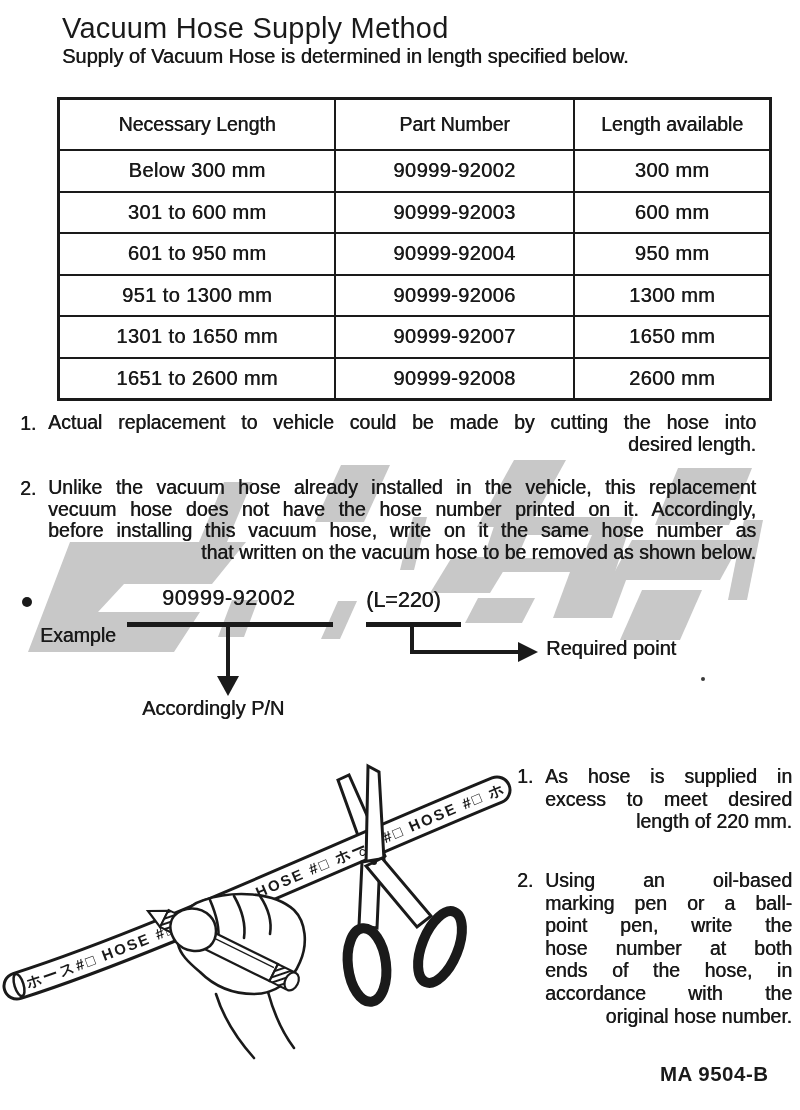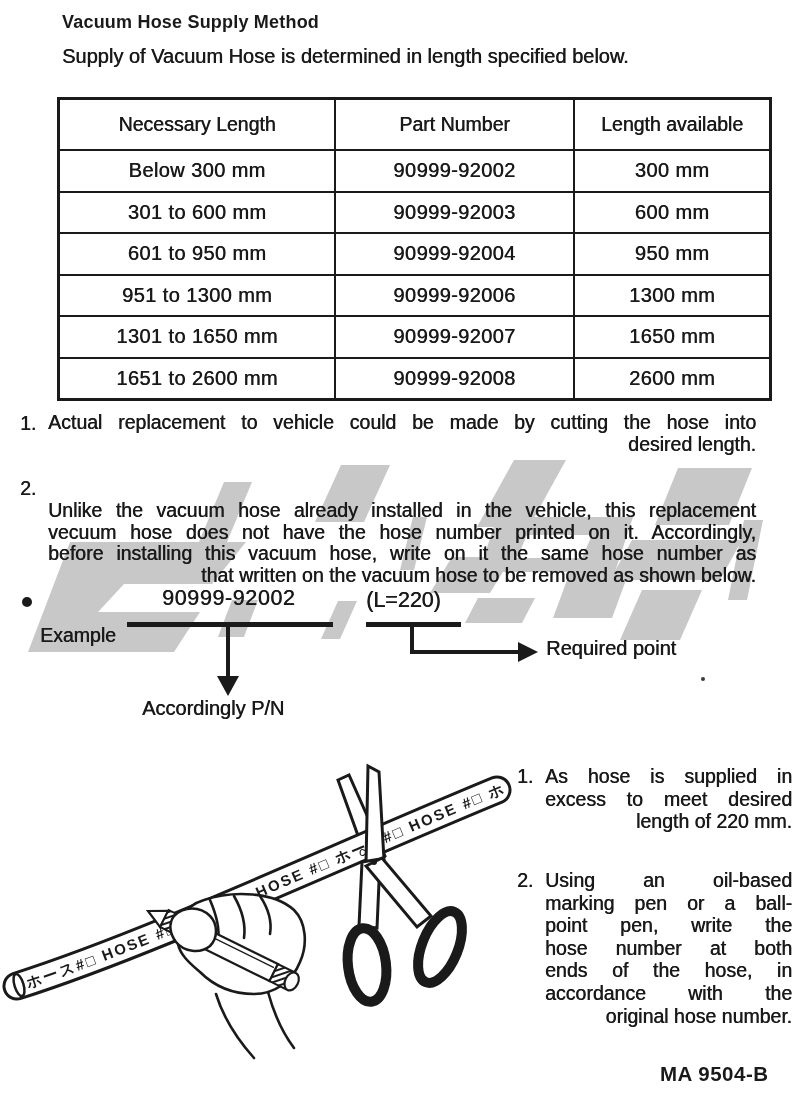--- a/index.html
+++ b/index.html
@@ -7,21 +7,21 @@
   }
   html,body{margin:0;padding:0;background:#e8e8e8;}
   .page{
     position:relative; width:800px; height:1110px; margin:0 auto;
     background:var(--paper,#fff); overflow:hidden;
     font-family:"Liberation Sans","DejaVu Sans",sans-serif;
     color:var(--ink,#1a1a1a);
   }
   .abs{position:absolute;}
   .scan{text-shadow:0.5px 0 0 currentColor;}
-  .page-title{font-size:18px;font-weight:bold;letter-spacing:.2px;white-space:nowrap;}
+  .page-title{font-size:29px;font-weight:normal;letter-spacing:.2px;white-space:nowrap;}
   .subtitle{font-size:20px;white-space:nowrap;}
 
   
   table.supply{border-collapse:collapse; table-layout:fixed; width:699px; background:transparent;padding-left:40px;}
   table.supply, table.supply th, table.supply td{border:2.5px solid var(--ink,#1a1a1a);}
   table.supply{border-width:3px;}
   table.supply th{height:47px;font-size:19.5px;font-weight:normal;}
   table.supply td{height:37.5px;font-size:20px;text-align:center;letter-spacing:.4px;}
   .col1{width:272px;} .col2{width:235px;margin-top:12px;} .col3{width:192px;}
 
@@ -123,21 +123,21 @@
 
   <div>
     <span class="abs note-num scan" style="left:20px;top:412px;">1.</span>
     <div class="abs note-text scan" style="left:48px;top:412px;">
       <div class="jline">Actual replacement to vehicle could be made by cutting the hose into</div>
       <div class="lastline">desired length.</div>
     </div>
   </div>
   <div>
     <span class="abs note-num scan" style="left:20px;top:477px;">2.</span>
-    <div class="abs note-text scan" style="left:48px;top:500px;">
+    <div class="abs note-text scan" style="left:48px;top:477px;">
       <div class="jline">Unlike the vacuum hose already installed in the vehicle, this replacement</div>
       <div class="jline">vecuum hose does not have the hose number printed on it. Accordingly,</div>
       <div class="jline">before installing this vacuum hose, write on it the same hose number as</div>
       <div class="lastline">that written on the vacuum hose to be removed as shown below.</div>
     </div>
   </div>
 
   <div>
     <div class="abs bullet" style="left:22px;top:597px;"></div>
     <div class="abs ex-label scan" style="left:40px;top:624px;">Example</div>

